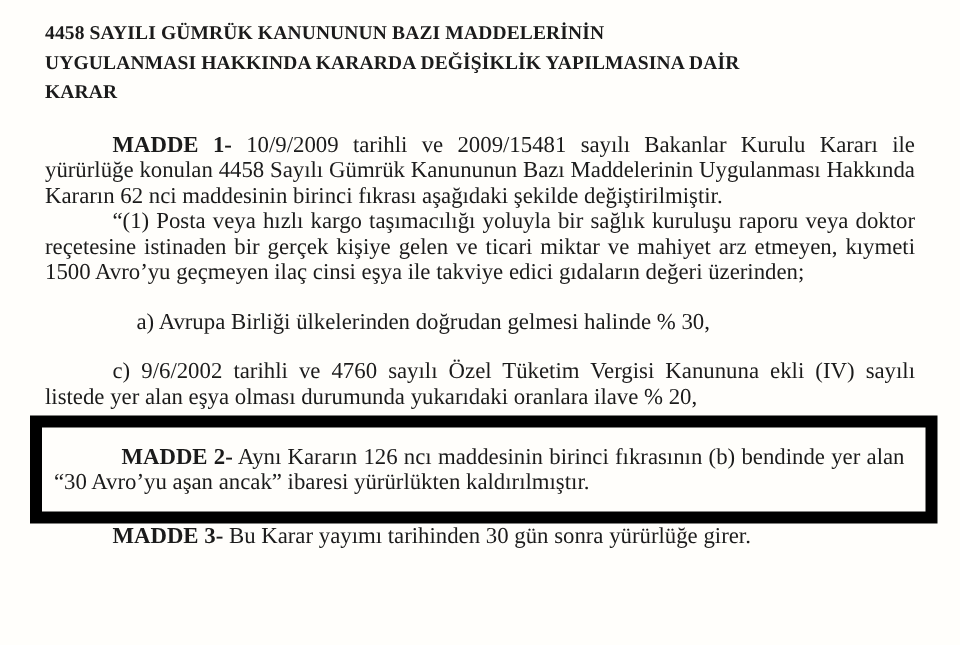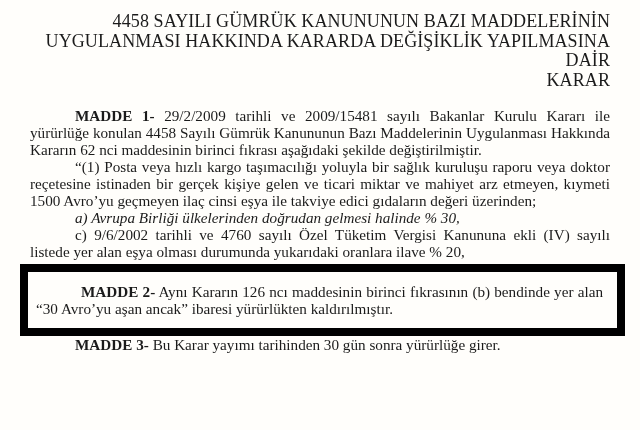--- a/index.html
+++ b/index.html
@@ -10,38 +10,37 @@
     box-sizing: border-box;
     background: #fffefb;
     padding: 12px 30px 0 30px;
     font-family: "Liberation Serif", "DejaVu Serif", serif;
     font-size: 15.2px;
     line-height: 17px;
     color: #1b1b1b;
     overflow: hidden;
   }
   .title {
-    text-align: right;
-    font-weight: normal;
-    font-size: 18px;
+    text-align: left;
+    font-weight: bold;
+    font-size: 13px;
     line-height: 19.5px;
     letter-spacing: 0.1px;
     margin: 0 0 17px 0;
   }
   .para {
     margin: 0;
     text-align: justify;
     text-indent: 45px;
     hyphens: none;
   }
   .line {
-    margin: 0;
+    margin: 16px;
     text-indent: 45px;
     white-space: nowrap;
-    font-style: italic;
   }
   .hbox {
     border: 8px solid #000000;
     margin: 4px -15px 0 -10px;
     padding: 11px 14px 11px 8px;
     background: transparent;
   }
   .m3 { margin-top: 0; }
   .m4 { margin-top: 18px; }
   b { font-weight: bold; }
@@ -50,21 +49,21 @@
 <body>
 
 <div class="page">
 
   <div class="title">
     <div>4458 SAYILI GÜMRÜK KANUNUNUN BAZI MADDELERİNİN</div>
     <div>UYGULANMASI HAKKINDA KARARDA DEĞİŞİKLİK YAPILMASINA DAİR</div>
     <div>KARAR</div>
   </div>
 
-  <p class="para"><b>MADDE 1-</b><span> 29/2/2009 tarihli ve 2009/15481 sayılı Bakanlar Kurulu Kararı ile yürürlüğe konulan 4458 Sayılı Gümrük Kanununun Bazı Maddelerinin Uygulanması Hakkında Kararın 62 nci maddesinin birinci fıkrası aşağıdaki şekilde değiştirilmiştir.</span></p>
+  <p class="para"><b>MADDE 1-</b><span> 10/9/2009 tarihli ve 2009/15481 sayılı Bakanlar Kurulu Kararı ile yürürlüğe konulan 4458 Sayılı Gümrük Kanununun Bazı Maddelerinin Uygulanması Hakkında Kararın 62 nci maddesinin birinci fıkrası aşağıdaki şekilde değiştirilmiştir.</span></p>
 
   <p class="para">“(1) Posta veya hızlı kargo taşımacılığı yoluyla bir sağlık kuruluşu raporu veya doktor reçetesine istinaden bir gerçek kişiye gelen ve ticari miktar ve mahiyet arz etmeyen, kıymeti 1500 Avro’yu geçmeyen ilaç cinsi eşya ile takviye edici gıdaların değeri üzerinden;</p>
 
   <div class="line">a) Avrupa Birliği ülkelerinden doğrudan gelmesi halinde % 30,</div>
 
   <p class="para">c) 9/6/2002 tarihli ve 4760 sayılı Özel Tüketim Vergisi Kanununa ekli (IV) sayılı listede yer alan eşya olması durumunda yukarıdaki oranlara ilave % 20,</p>
 
 
   <div class="hbox">
     <p class="para"><b>MADDE 2-</b><span> Aynı Kararın 126 ncı maddesinin birinci fıkrasının (b) bendinde yer alan “30 Avro’yu aşan ancak” ibaresi yürürlükten kaldırılmıştır.</span></p>

